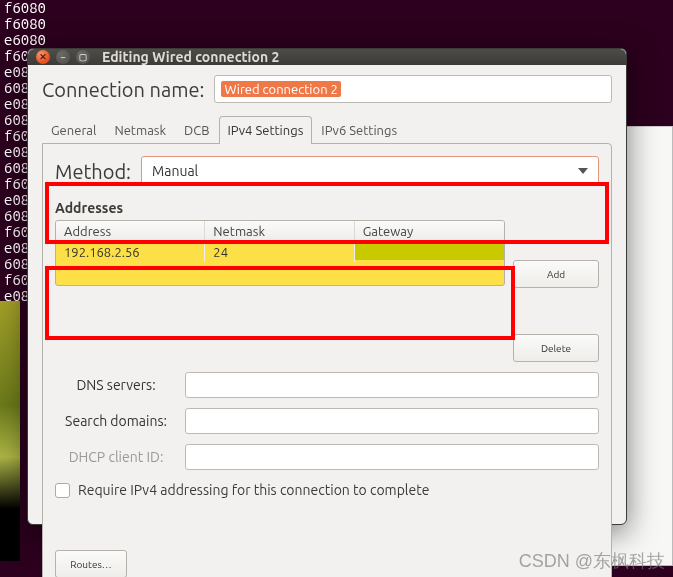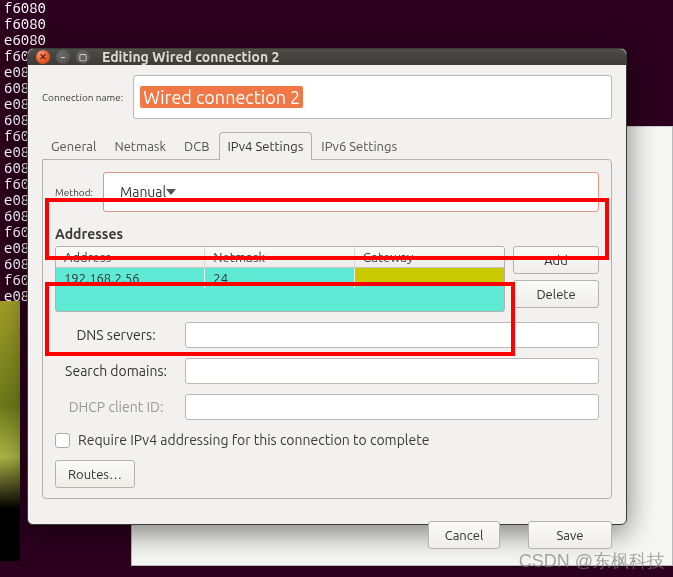--- a/index.html
+++ b/index.html
@@ -35,24 +35,24 @@
     color: #dfdbd2; font-weight: bold; font-size: 14px;
   }
   .tb-btn { width: 14px; height: 14px; border-radius: 50%; display: flex; align-items: center; justify-content: center; font-size: 9px; line-height: 1; }
   .tb-close { background: radial-gradient(circle at 35% 30%, #f79674, #e95420 60%, #c6441a); color:#5a1d04; }
   .tb-min, .tb-max { background: radial-gradient(circle at 35% 30%, #6a6965, #4e4d49); color:#ccc; }
   .title-text { margin-left: 6px; }
 
   .content { padding: 10px 14px 12px; display: flex; flex-direction: column; flex: 1; font-size: 14px; color: #3c3b37; }
 
   .row { display: flex; align-items: center; gap: 10px; margin-bottom: 8px; }
-  .label { font-size: 10px; }
+  .label { font-size: 20px; }
   .text-input {
-    flex: 1; height: 44px; border: 1px solid #bdb9b3; border-radius: 3px;
-    background: #fff; font-size: 18px; padding: 0 6px;
+    flex: 1; height: 28px; border: 1px solid #bdb9b3; border-radius: 3px;
+    background: #fff; font-size: 13px; padding: 0 6px;
   }
   .conn-name-val {
     background: #f07746; color: #fff; padding: 1px 3px; border-radius: 2px;
   }
 
   .tabs { display: flex; margin-top: 4px; position: relative; z-index: 1; }
   .tab {
     padding: 6px 8px 7px; font-size: 13px; color: #555; border: 1px solid transparent;
     border-bottom: none; border-radius: 4px 4px 0 0; position: relative; top: 1px;
     cursor: default;
@@ -61,46 +61,46 @@
     background: #f2f1f0; border-color: #b6b2ab; color: #333;
   }
   .tab-body {
     border: 1px solid #b6b2ab; border-radius: 0 4px 4px 4px;
     padding: 12px 12px 10px; background: #f2f1f0; flex: 1;
     display: flex; flex-direction: column; position: relative;
   }
 
   .method-row { display: flex; align-items: center; gap: 10px; margin-bottom: 14px; }
   .combo {
-    flex: 1; height: 40px; border: 1px solid #e1967e; border-radius: 3px;
-    background: #fff; display: flex; align-items: center; padding: 0 16px;
-    color: #333;
+    flex: 1; height: 30px; border: 1px solid #e1967e; border-radius: 3px;
+    background: #fff; display: flex; align-items: center; padding: 0 10px;
+    justify-content: space-between; color: #333;
   }
   .chevron { width: 0; height: 0; border-left: 5px solid transparent; border-right: 5px solid transparent; border-top: 6px solid #555; }
 
   .addresses-title { font-weight: bold; margin-bottom: 4px; }
 
   .addr-block { display: flex; gap: 8px; }
   .grid {
-    flex: 1; border: 1px solid #b6b2ab; border-radius: 3px; background: #5eead4;
+    flex: 1; border: 1px solid #b6b2ab; border-radius: 3px; background: #fde047;
     height: 66px; overflow: hidden; position: relative;
   }
   .ghead, .grow { display: grid; grid-template-columns: 1fr 1fr 1fr; }
   .ghead { background: linear-gradient(#fafaf9,#eeedec); border-bottom: 1px solid #c9c5bf; }
   .ghead > div { padding: 3px 8px; font-size: 13px; color: #444; border-right: 1px solid #dcd9d3; }
   .ghead > div:last-child { border-right: none; }
   .grow > div { padding: 3px 8px; font-size: 13px; color: #333; border-right: 1px solid #eee; }
   .grow > div:last-child { border-right: none; }
   .gateway-cell { background: #c9c900; height: 18px; }
 
   .side-buttons { display: flex; flex-direction: column; gap: 6px; width: 86px; }
   .btn {
     height: 28px; min-width: 72px; border: 1px solid #b6b2ab; border-radius: 3px;
-    background: linear-gradient(#fafaf9,#eeedea); color: #333; font-size: 13px;
-    display: inline-flex; align-items: center; justify-content: center; padding: 0 12px;
+    background: linear-gradient(#fafaf9,#eeedea); color: #333; font-size: 10px;
+    display: inline-flex; align-items: center; justify-content: center; padding: 0 12px; margin-top: 40px;
   }
 
   .field-row { display: flex; align-items: center; gap: 8px; margin-top: 10px; }
   .field-label { flex: 0 0 122px; text-align: center; font-size: 14px; color: #333; }
   .muted { color: #999; }
   .thin-input {
     flex: 1; height: 26px; border: 1px solid #bdb9b3; border-radius: 3px; background: #fff;
   }
 
   .checkbox-row { display: flex; align-items: center; gap: 8px; margin-top: 12px; }

